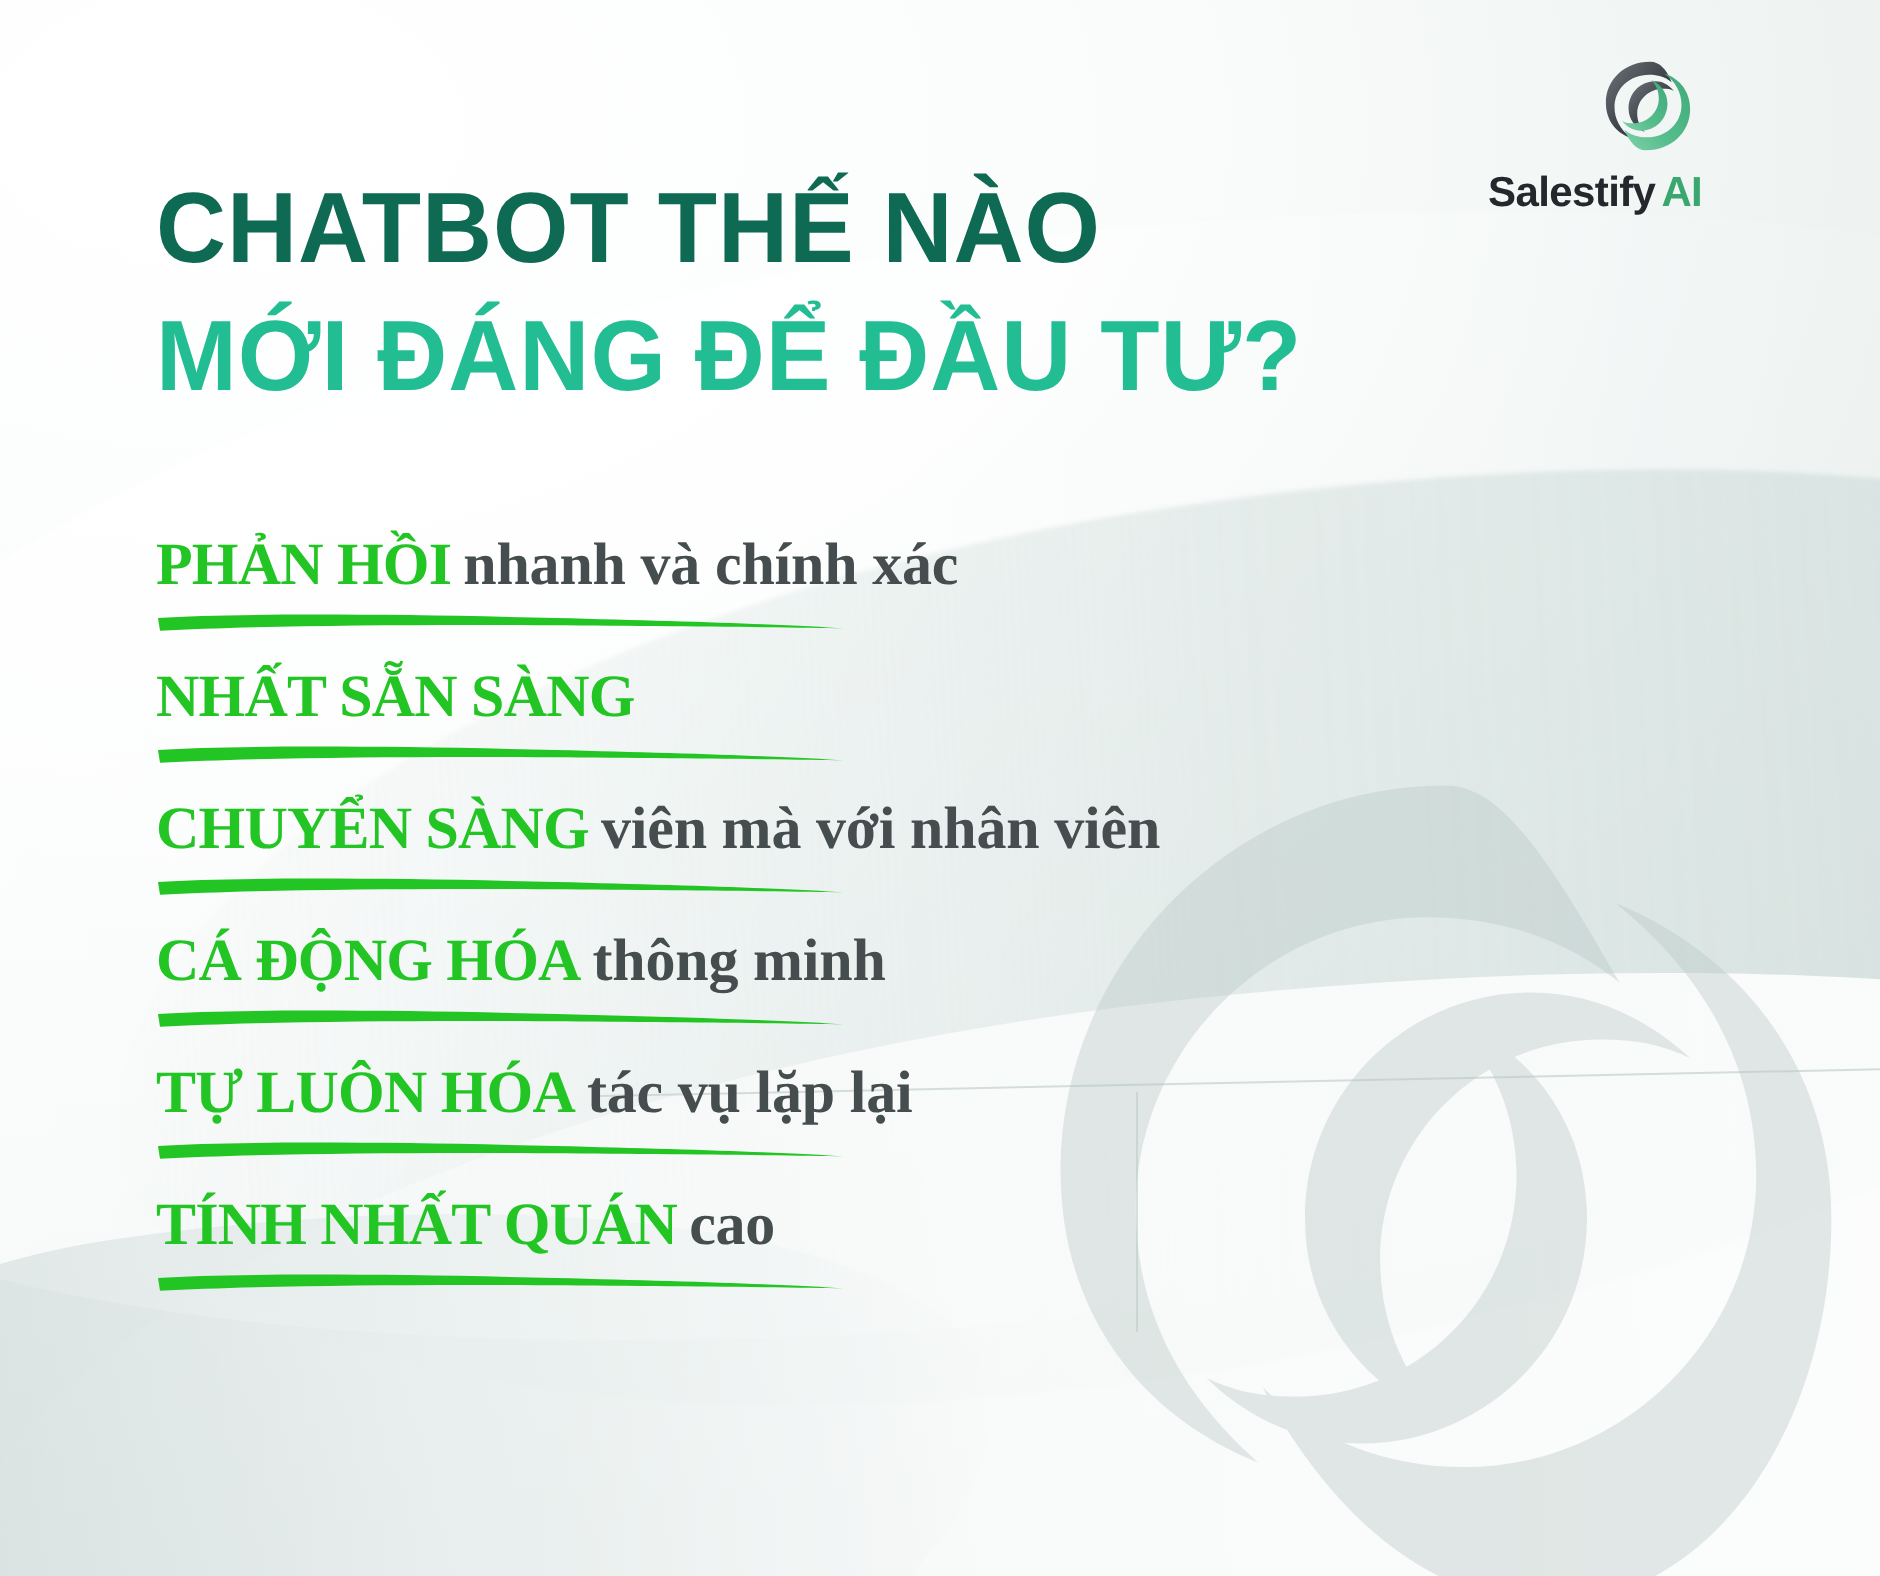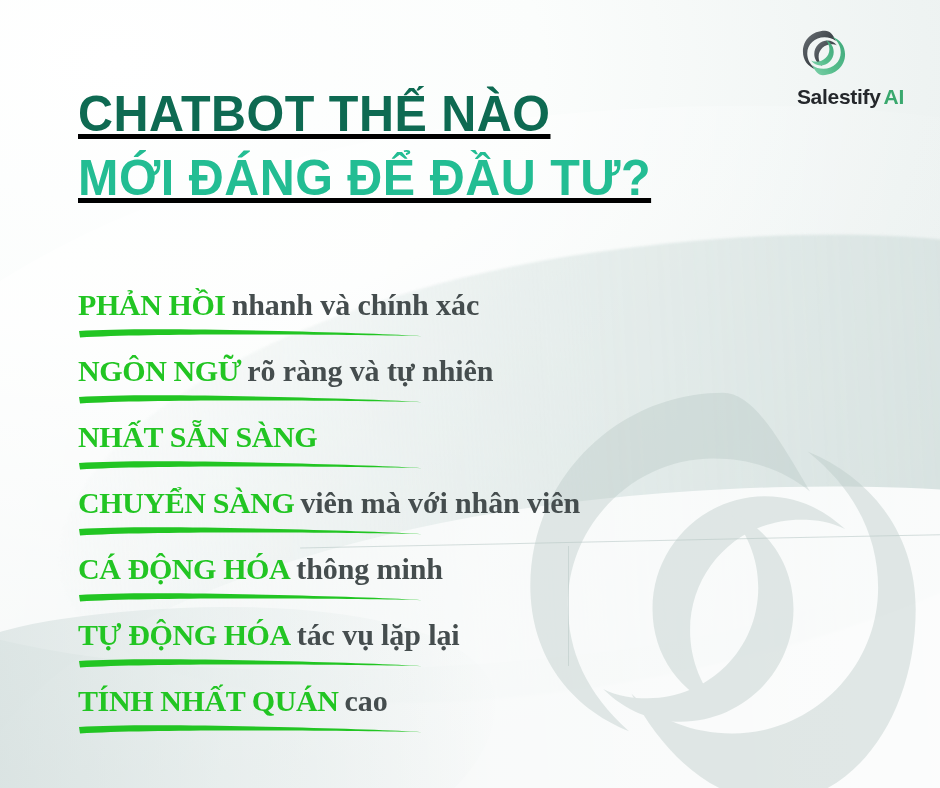--- a/index.html
+++ b/index.html
@@ -100,21 +100,21 @@
     opacity: .40;
   }
   .watermark svg { width: 100%; height: 100%; display: block; }
 
   
   .logo {
     position: absolute;
     right: 36px;
     top: 26px;
     width: 160px;
-    text-align: right;
+    text-align: left;
   }
   .logo-mark {
     width: 54px;
     height: 54px;
     margin: 0 auto 6px auto;
   }
   .logo-mark svg { width: 100%; height: 100%; display: block; }
   .logo-word {
     font-family: "Liberation Sans", sans-serif;
     font-size: 21px;
@@ -125,40 +125,39 @@
   }
   .logo-word .w-sales { color: #24272b; }
   .logo-word .w-ai { color: #3aa86e; margin-left: 3px; }
 
   
   .headline {
     position: absolute;
     left: 78px;
     top: 82px;
     width: 720px;
-    text-decoration: underline;
   }
   .headline-line {
     font-family: "Liberation Sans", sans-serif;
     font-weight: bold;
     font-size: 50px;
     letter-spacing: 0.5px;
     line-height: 1.28;
     white-space: nowrap;
     transform: scaleX(0.97);
     transform-origin: left center;
   }
   .headline-line.l1 { color: #0e6a52; }
   .headline-line.l2 { color: #23bd93; }
 
   
   .list {
     position: absolute;
     left: 78px;
-    top: 287px;
+    top: 265px;
     width: 800px;
     text-align: right;
   }
   .list-item {
     position: relative;
     height: 66px;
   }
   .item-text {
     font-family: "Liberation Serif", serif;
     font-size: 30px;
@@ -251,30 +250,20 @@
       <div class="item-text">
         <span class="item-key">PHẢN HỒI</span><span class="item-rest">nhanh và chính xác</span>
       </div>
       <div class="item-underline">
         <svg viewBox="0 0 345 14" preserveAspectRatio="none" aria-hidden="true">
             <path d="M1 4 C40 1.5 120 2 200 4 C265 5.6 320 7.4 344 9.2 C320 8.6 250 8 190 7.6 C120 7.2 45 8 2 10.4 Z" fill="#22c523"></path>
           </svg>
       </div>
     </div>
 
-    <div class="list-item">
-      <div class="item-text">
-        <span class="item-key">NGÔN NGỮ</span><span class="item-rest">rõ ràng và tự nhiên</span>
-      </div>
-      <div class="item-underline">
-        <svg viewBox="0 0 345 14" preserveAspectRatio="none" aria-hidden="true">
-            <path d="M1 4 C40 1.5 120 2 200 4 C265 5.6 320 7.4 344 9.2 C320 8.6 250 8 190 7.6 C120 7.2 45 8 2 10.4 Z" fill="#22c523"></path>
-          </svg>
-      </div>
-    </div>
 
     <div class="list-item">
       <div class="item-text">
         <span class="item-key">NHẤT SẴN SÀNG</span><span class="item-rest"></span>
       </div>
       <div class="item-underline">
         <svg viewBox="0 0 345 14" preserveAspectRatio="none" aria-hidden="true">
             <path d="M1 4 C40 1.5 120 2 200 4 C265 5.6 320 7.4 344 9.2 C320 8.6 250 8 190 7.6 C120 7.2 45 8 2 10.4 Z" fill="#22c523"></path>
           </svg>
       </div>
@@ -297,21 +286,21 @@
       </div>
       <div class="item-underline">
         <svg viewBox="0 0 345 14" preserveAspectRatio="none" aria-hidden="true">
             <path d="M1 4 C40 1.5 120 2 200 4 C265 5.6 320 7.4 344 9.2 C320 8.6 250 8 190 7.6 C120 7.2 45 8 2 10.4 Z" fill="#22c523"></path>
           </svg>
       </div>
     </div>
 
     <div class="list-item">
       <div class="item-text">
-        <span class="item-key">TỰ ĐỘNG HÓA</span><span class="item-rest">tác vụ lặp lại</span>
+        <span class="item-key">TỰ LUÔN HÓA</span><span class="item-rest">tác vụ lặp lại</span>
       </div>
       <div class="item-underline">
         <svg viewBox="0 0 345 14" preserveAspectRatio="none" aria-hidden="true">
             <path d="M1 4 C40 1.5 120 2 200 4 C265 5.6 320 7.4 344 9.2 C320 8.6 250 8 190 7.6 C120 7.2 45 8 2 10.4 Z" fill="#22c523"></path>
           </svg>
       </div>
     </div>
 
     <div class="list-item">
       <div class="item-text">

